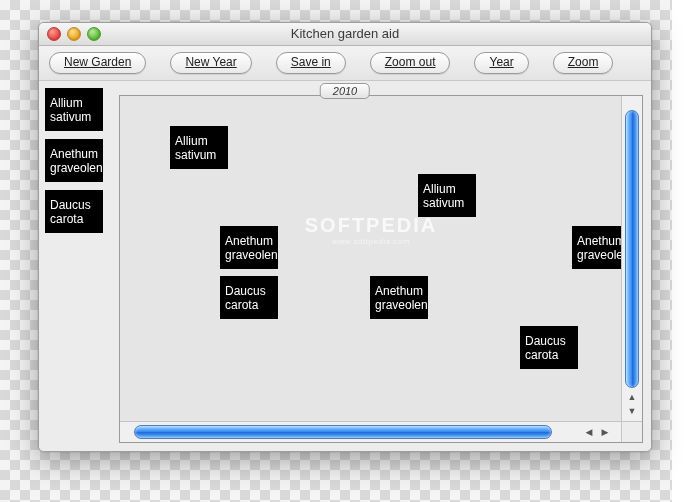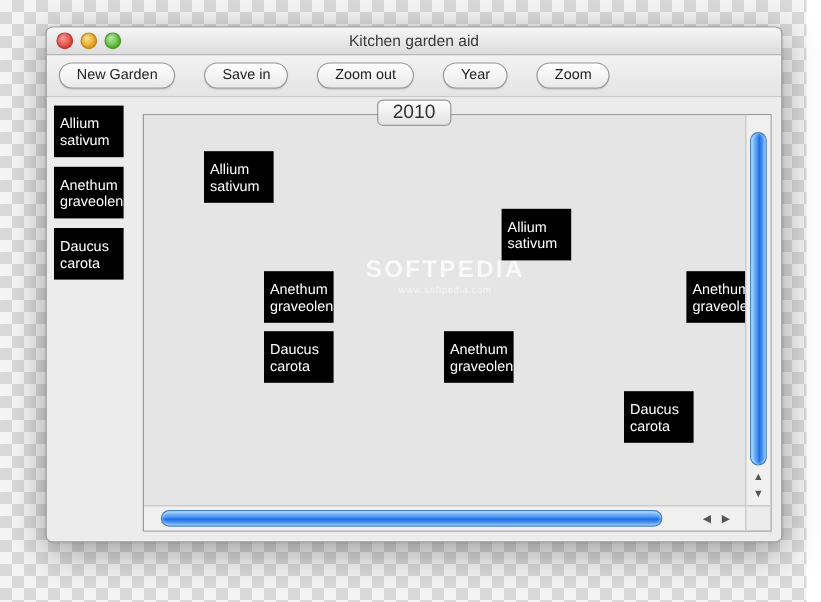--- a/index.html
+++ b/index.html
@@ -77,42 +77,44 @@
     background: linear-gradient(#ffffff, #e9e9e9);
     border: 1px solid #9a9a9a;
     border-radius: 11px;
     height: 20px;
     padding: 0 14px;
     font-size: 12px;
     color: #222;
     line-height: 18px;
     box-shadow: 0 1px 1px rgba(255,255,255,0.6) inset, 0 1px 1px rgba(0,0,0,0.1);
     cursor: pointer;
+    text-decoration: underline;
   }
 
   .content {
     position: absolute;
     top: 58px; left: 0; right: 0; bottom: 0;
     background: #ececec;
   }
 
   
   .year-tab {
     position: absolute;
     left: 50%;
     transform: translateX(-50%);
     top: 2px;
     background: linear-gradient(#fdfdfd,#e3e3e3);
     border: 1px solid #9a9a9a;
     border-radius: 5px;
     padding: 1px 12px;
-    font-size: 16px;
+    font-size: 11px;
     color: #333;
     z-index: 3;
     cursor: pointer;
+    font-style: italic;
   }
 
   
   .palette {
     position: absolute;
     left: 6px;
     top: 7px;
     display: flex;
     flex-direction: column;
     gap: 8px;
@@ -225,20 +227,21 @@
       <div class="traffic">
         <div class="tl close"></div>
         <div class="tl min"></div>
         <div class="tl zoom"></div>
       </div>
       <span>Kitchen garden aid</span>
     </div>
 
     <div class="toolbar">
       <div class="btn">New Garden</div>
+      <div class="btn">New Year</div>
       <div class="btn">Save in</div>
       <div class="btn">Zoom out</div>
       <div class="btn">Year</div>
       <div class="btn">Zoom</div>
     </div>
 
     <div class="content">
 
       <div class="year-tab">2010</div>
 

